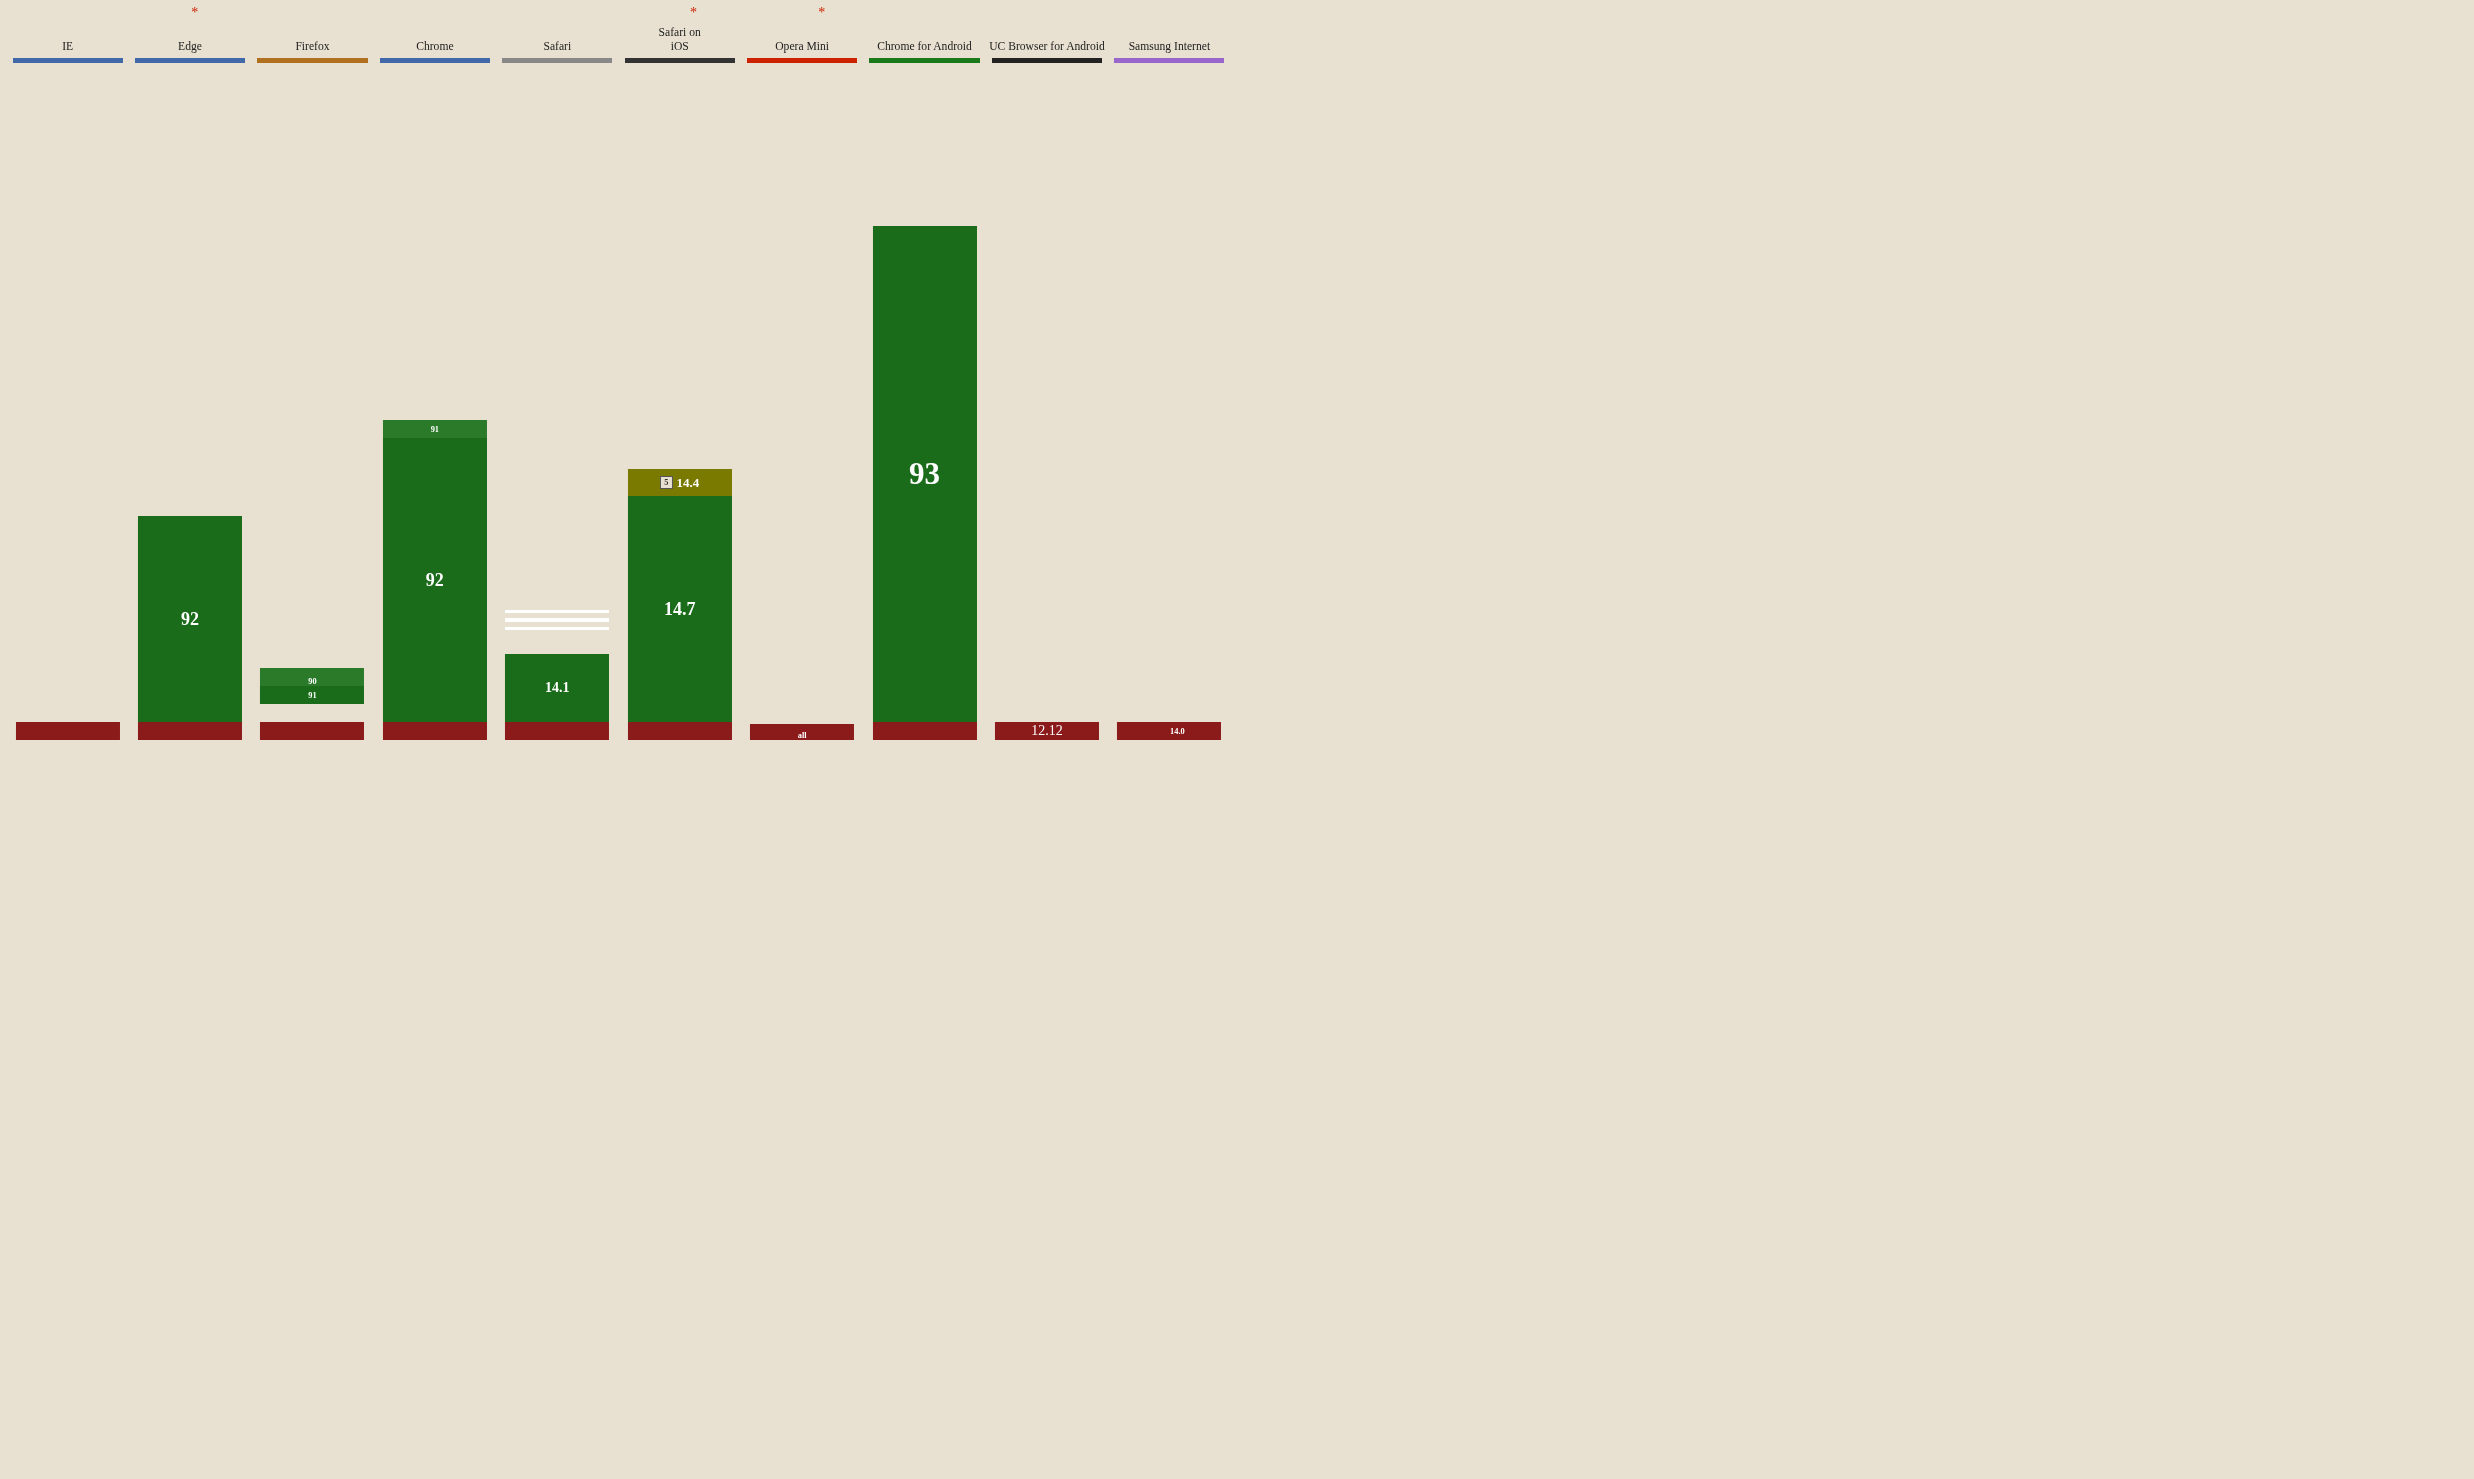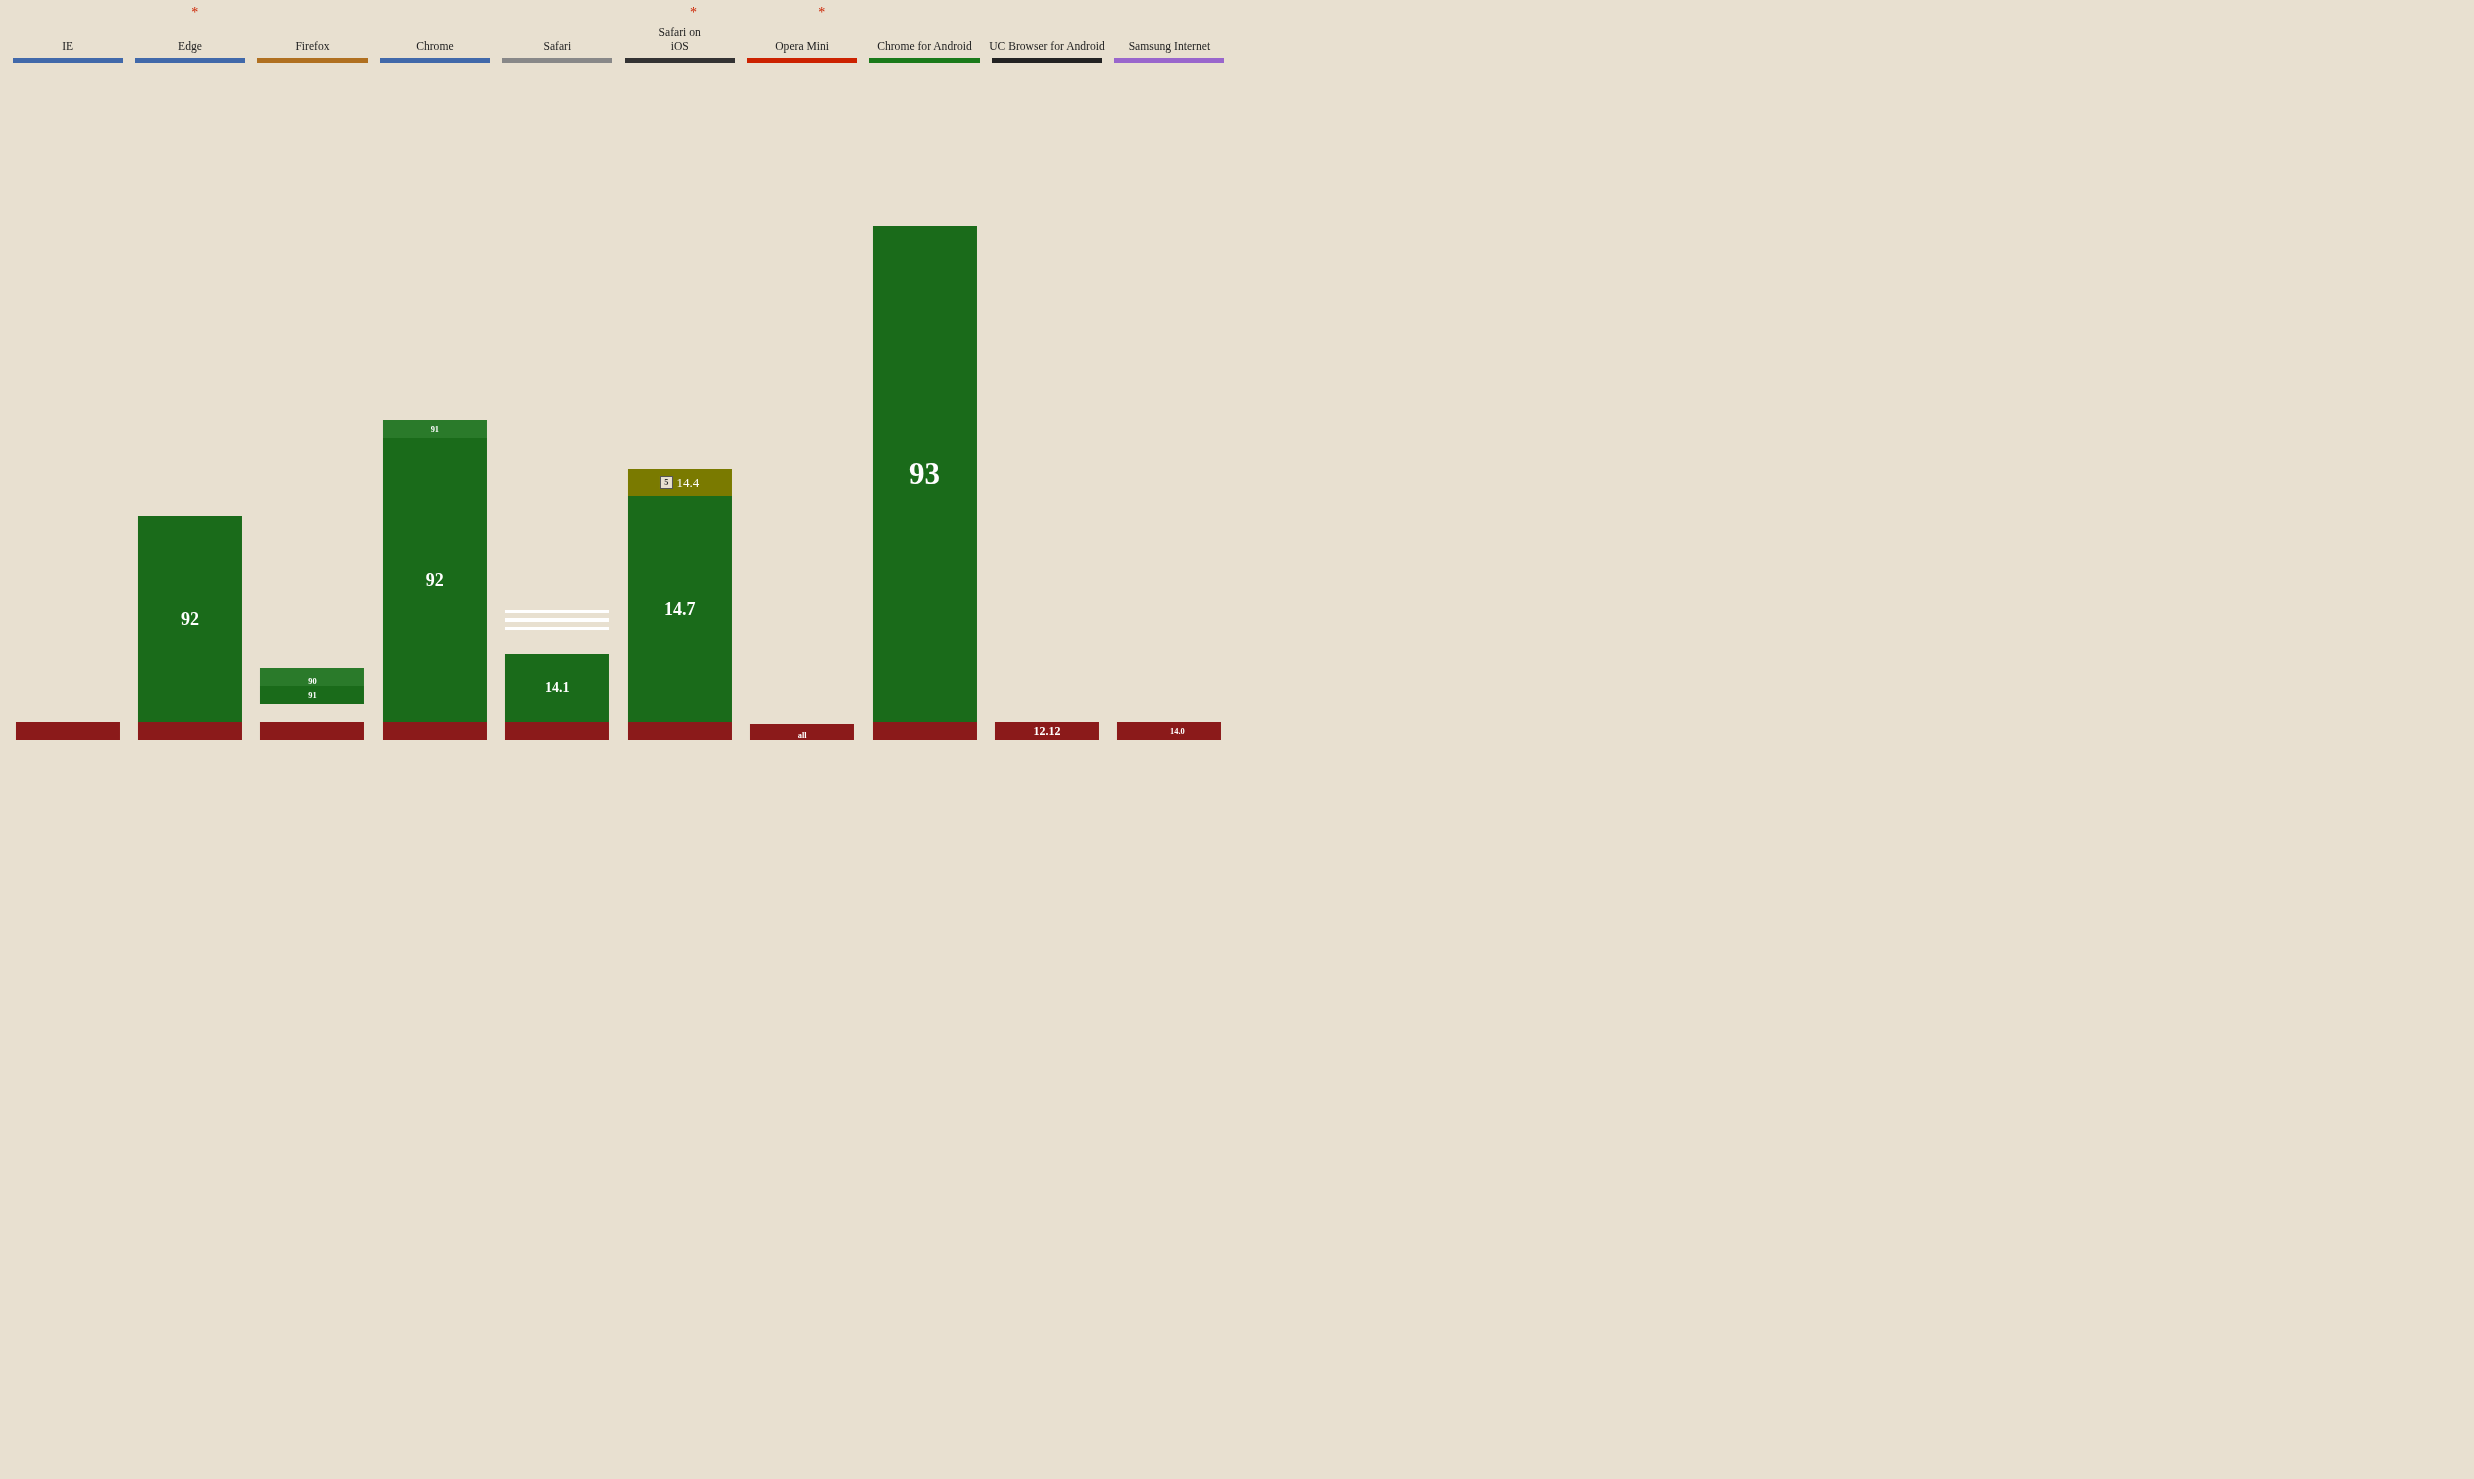--- a/index.html
+++ b/index.html
@@ -165,21 +165,21 @@
     <div class="col">
       <div class="col-header" style="position:relative;">
         <span>Safari on<br>iOS</span>
         <span class="asterisk">*</span>
       </div>
       <div class="color-bar" style="background:#333333;"></div>
       <div class="col-body">
 
         <div style="position:absolute;bottom:244px;left:50%;transform:translateX(-50%);width:85%;height:27px;background:#7a7a00;display:flex;align-items:center;justify-content:center;gap:3.9px;">
           <div style="background:#e8e0d0;color:#333;font-size:8.4px;font-weight:bold;padding:1.3px 3.2px;border:0.6px solid #555;">5</div>
-          <span style="color:white;font-size:13px;font-weight:normal;">14.4</span>
+          <span style="color:white;font-size:13px;font-weight:bold;">14.4</span>
         </div>
 
         <div style="position:absolute;bottom:18px;left:50%;transform:translateX(-50%);width:85%;height:226px;background:#1a6b1a;display:flex;align-items:center;justify-content:center;">
           <span class="bar-label">14.7</span>
         </div>
         <div style="position:absolute;bottom:0;left:50%;transform:translateX(-50%);width:85%;height:18px;background:#8b1a1a;display:flex;align-items:center;justify-content:center;">
         </div>
       </div>
     </div>
 
@@ -210,21 +210,21 @@
       </div>
     </div>
 
     <div class="col">
       <div class="col-header">
         <span>UC Browser for Android</span>
       </div>
       <div class="color-bar" style="background:#222222;"></div>
       <div class="col-body">
         <div style="position:absolute;bottom:0;left:50%;transform:translateX(-50%);width:85%;height:18px;background:#8b1a1a;display:flex;align-items:center;justify-content:center;">
-          <span style="color:white;font-size:12px;font-weight:bold;">12.12</span>
+          <span style="color:white;font-size:14px;font-weight:normal;">12.12</span>
         </div>
       </div>
     </div>
 
     <div class="col">
       <div class="col-header">
         <span>Samsung Internet</span>
       </div>
       <div class="color-bar" style="background:#9966cc;"></div>
       <div class="col-body">

